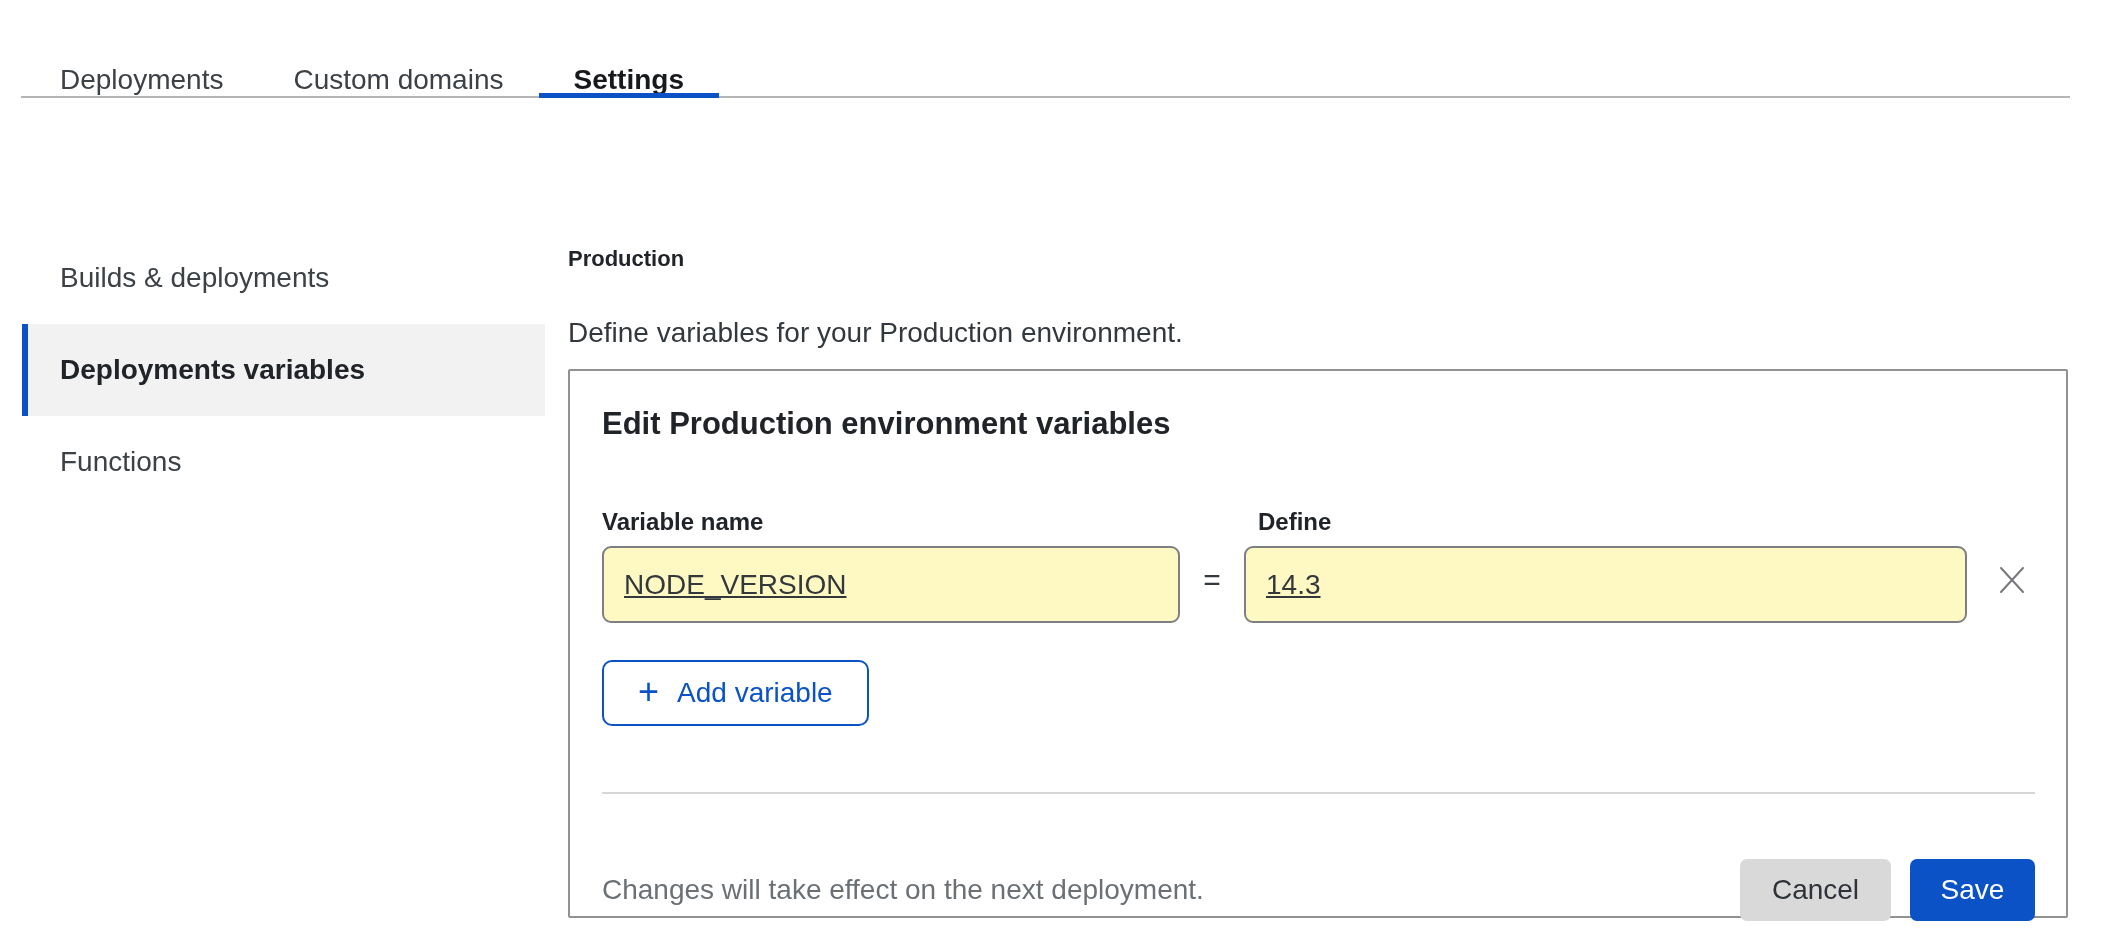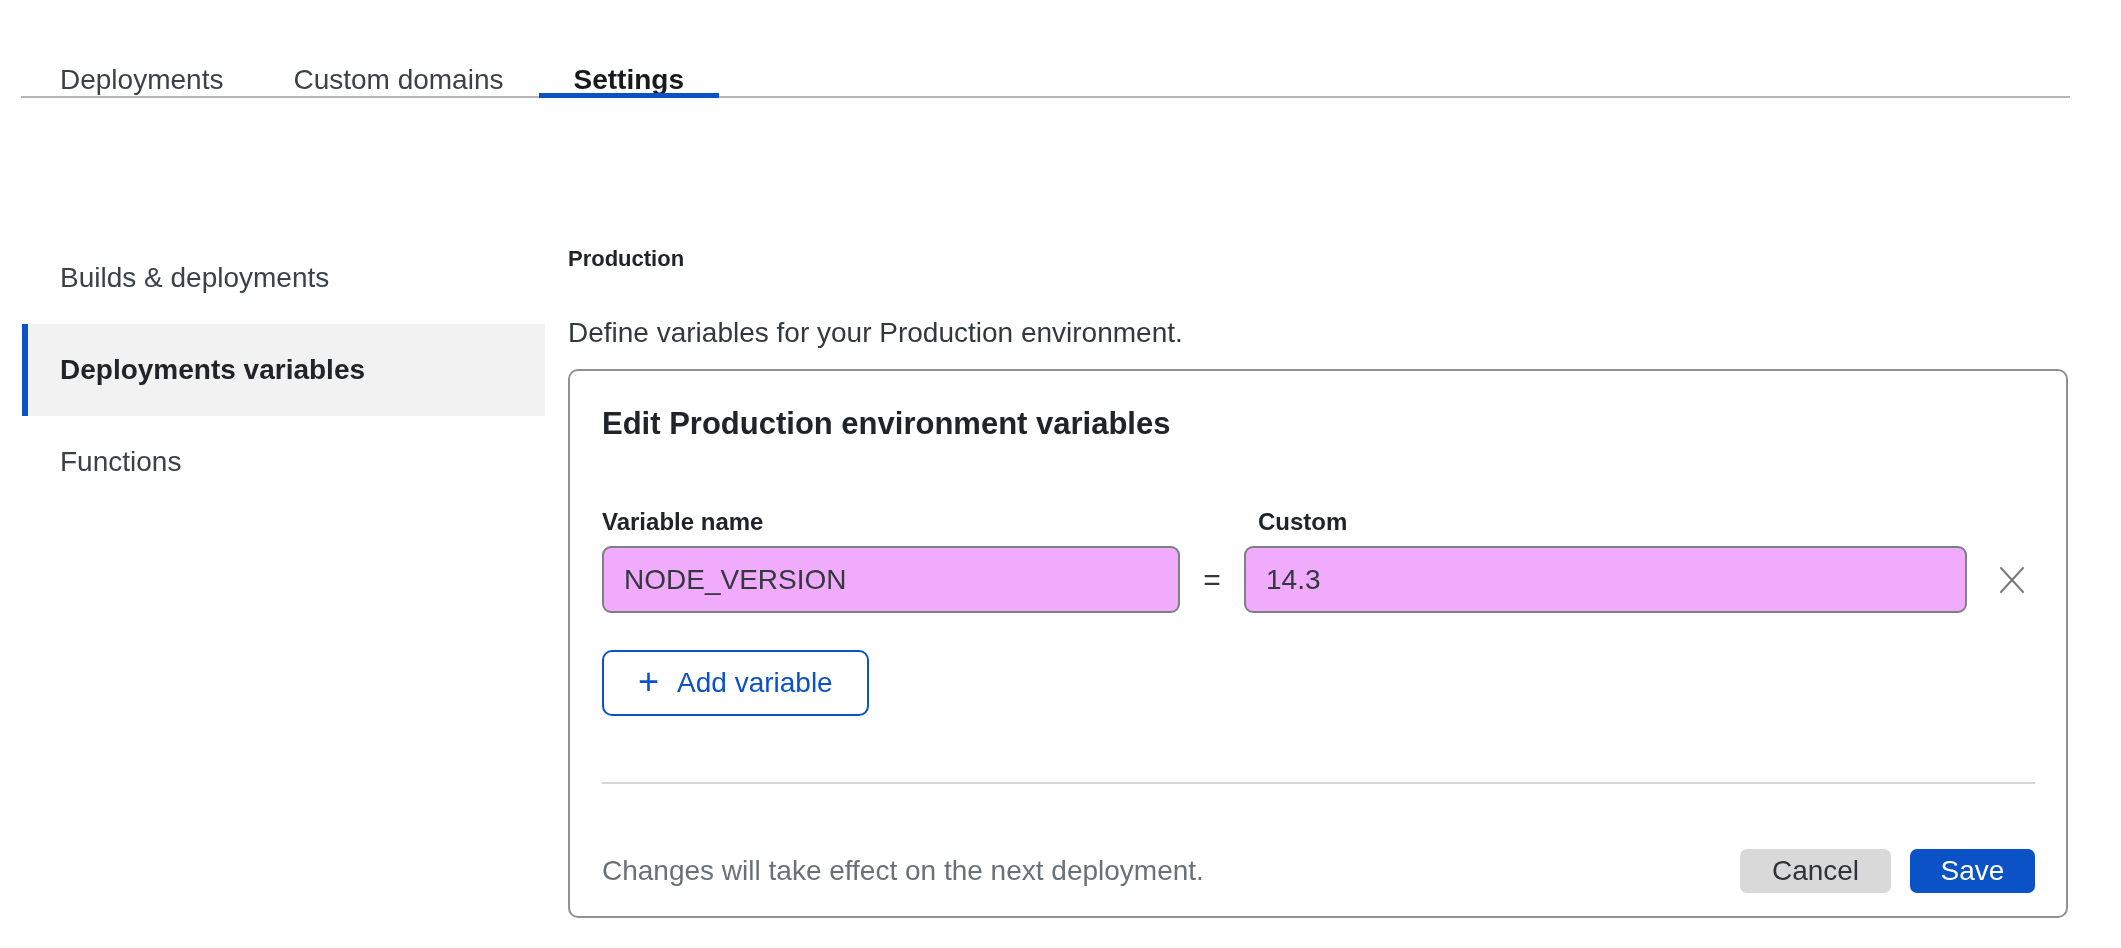--- a/index.html
+++ b/index.html
@@ -54,33 +54,33 @@
   }
 
   
   .main{position:absolute;left:568px;top:240px;width:1500px;}
   .page-title{margin:0;font-size:22px;line-height:38px;font-weight:700;color:var(--text-dark);}
   .page-desc{margin:38px 0 8px;font-size:28px;line-height:34px;color:var(--text-body);}
 
   
   .card{
     margin-top:19px;width:1500px;height:549px;
-    border:2px solid var(--card-border);border-radius:10px;
+    border:2px solid var(--card-border);border-radius:2px;
     padding:0 31px 0 32px;background:#fff;
   }
   .card-heading{margin:34px 0 0;font-size:31px;line-height:38px;font-weight:700;color:var(--text-dark);}
 
   .fields-row{display:flex;margin-top:65px;align-items:flex-start;}
   .field{display:flex;flex-direction:column;}
   .field-label{font-size:24px;line-height:28px;font-weight:700;color:var(--text-dark);margin-bottom:10px;}
   .value-field .field-label{margin-left:14px;}
   .text-input{
-    height:67px;border:2px solid var(--input-border);border-radius:9px;
+    height:77px;border:2px solid var(--input-border);border-radius:9px;
     font-family:"Liberation Sans", sans-serif;
-    font-size:28px;color:var(--text-body);padding:0 20px;background:#f0abfc;outline:none;
+    font-size:28px;color:var(--text-body);padding:0 20px;background:#fef9c3;outline:none;text-decoration:underline;
   }
   .name-input{width:578px;}
   .value-input{width:723px;}
   .equals{
     width:64px;height:67px;margin-top:38px;
     display:flex;align-items:center;justify-content:center;
     font-size:30px;color:var(--text-body);
   }
   .remove-btn{
     margin-left:auto;margin-top:38px;width:46px;height:67px;
@@ -98,21 +98,21 @@
   .plus-glyph{font-size:36px;font-weight:400;line-height:1;margin-top:-3px;}
 
   .card-divider{margin:66px 0 0;border:none;border-top:2px solid var(--divider);}
 
   .card-footer{
     margin-top:65px;display:flex;align-items:center;justify-content:space-between;
   }
   .note{font-size:28px;color:var(--text-muted);}
   .actions{display:flex;gap:19px;}
   .btn{
-    height:44px;border:none;border-radius:7px;font-size:28px;cursor:pointer;
+    height:62px;border:none;border-radius:7px;font-size:28px;cursor:pointer;
     display:flex;align-items:center;justify-content:center;
     font-family:"Liberation Sans", sans-serif;
   }
   .btn-cancel{width:151px;background:var(--cancel-bg);color:#2f3338;}
   .btn-save{width:125px;background:var(--accent);color:#fff;}
 </style>
 </head>
 <body>
 
 <div class="page">
@@ -151,21 +151,21 @@
 
       <div class="fields-row">
         <div class="field name-field">
           <label class="field-label">Variable name</label>
           <input class="text-input name-input" type="text" value="NODE_VERSION" style="">
         </div>
 
         <div class="equals">=</div>
 
         <div class="field value-field">
-          <label class="field-label">Custom</label>
+          <label class="field-label">Define</label>
           <input class="text-input value-input" type="text" value="14.3" style="">
         </div>
 
         <button class="remove-btn">
           <span style="display:flex;">
             <svg width="32" height="32" viewBox="0 0 32 32">
               <path d="M5 4 L27 28 M27 4 L5 28" stroke="#76787b" stroke-width="2" fill="none" stroke-linecap="round"></path>
             </svg>
           </span>
         </button>

